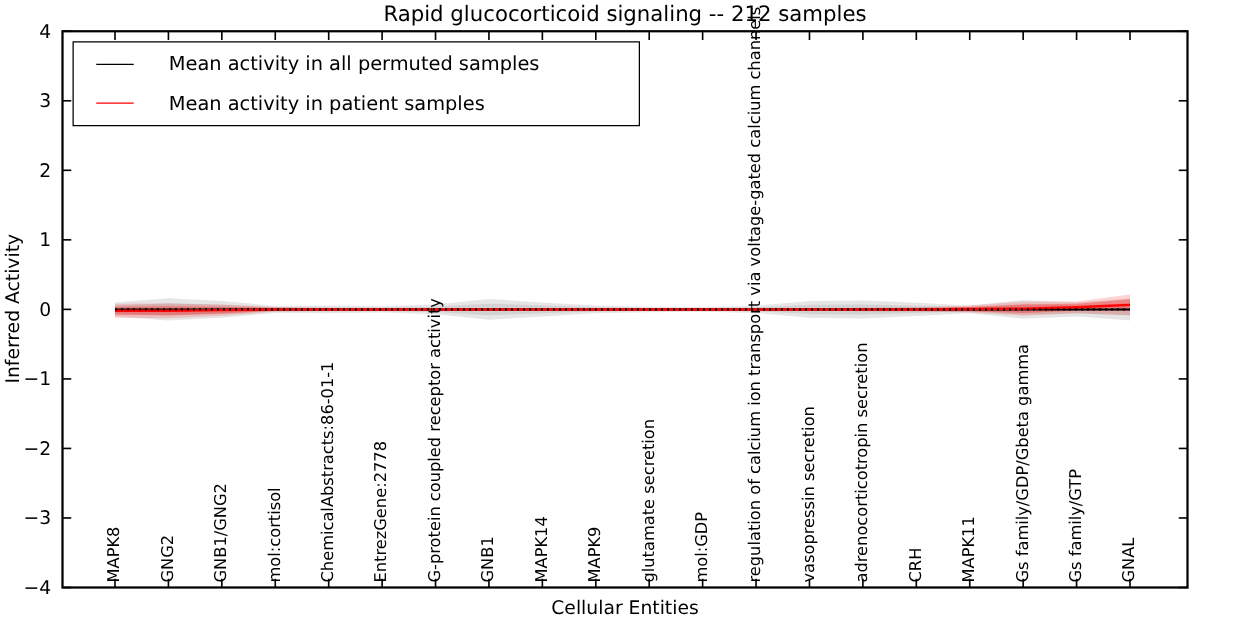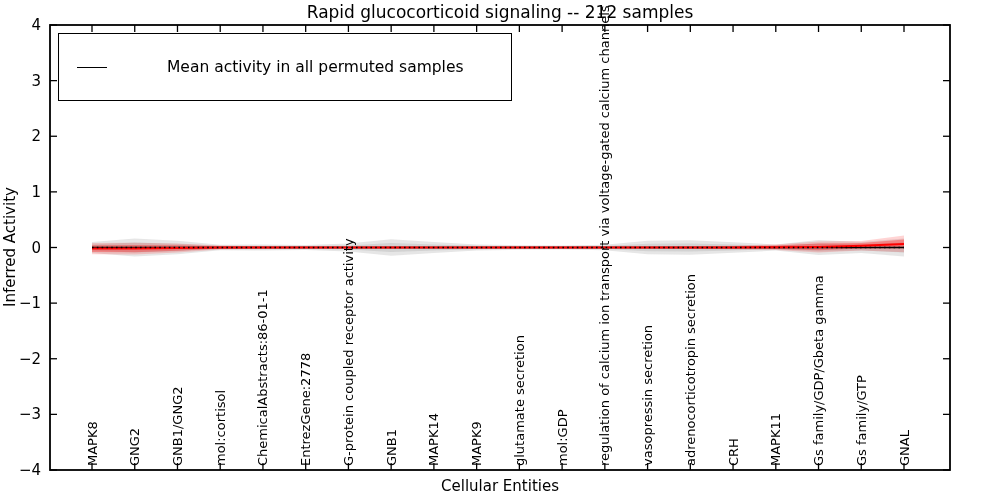--- a/index.html
+++ b/index.html
@@ -8,21 +8,21 @@
   .title{position:absolute;top:2px;left:0;width:1000px;text-align:center;
          font-size:17px;color:#000;z-index:1;}
   .xlabel{position:absolute;top:477px;left:0;width:1000px;text-align:center;
           font-size:15px;color:#000;z-index:1;}
   .ylabel{position:absolute;left:10px;top:247px;transform:translate(-50%,-50%) rotate(-90deg);
           white-space:nowrap;font-size:15px;color:#000;z-index:1;}
   svg#plot{position:absolute;left:0;top:0;z-index:2;overflow:hidden;}
   .legend{position:absolute;left:58px;top:33px;width:452px;height:66px;background:#fff;
           border:1.6px solid #000;z-index:3;display:flex;flex-direction:column;
           justify-content:space-evenly;}
-  .legend-row{display:flex;align-items:center;height:28px;gap:32px;}
+  .legend-row{display:flex;align-items:center;height:28px;}
   .legend-swatch{width:30px;height:0;border-top-style:solid;border-top-width:1.8px;
                  margin-left:18px;margin-right:28px;flex:0 0 auto;}
   .legend-label{font-size:15.5px;color:#000;white-space:nowrap;}
 </style>
 </head>
 <body>
 
 <div class="figure">
 
   <div class="title">Rapid glucocorticoid signaling -- 212 samples</div>
@@ -125,17 +125,21 @@
       <text x="818.5263157894736" y="466" text-anchor="start" dominant-baseline="central" font-size="13" fill="#000" transform="rotate(-90 818.5263157894736 466)">Gs family/GDP/Gbeta gamma</text>
       <text x="861.2631578947369" y="466" text-anchor="start" dominant-baseline="central" font-size="13" fill="#000" transform="rotate(-90 861.2631578947369 466)">Gs family/GTP</text>
       <text x="904" y="466" text-anchor="start" dominant-baseline="central" font-size="13" fill="#000" transform="rotate(-90 904 466)">GNAL</text>
     </svg>
 
   <div class="legend">
     <div class="legend-row">
       <span class="legend-swatch" style="border-top-color: rgb(0, 0, 0);"></span>
       <span class="legend-label">Mean activity in all permuted samples</span>
     </div>
+    <div class="legend-row">
+      <span class="legend-swatch" style="border-top-color: rgb(255, 0, 0);"></span>
+      <span class="legend-label">Mean activity in patient samples</span>
+    </div>
   </div>
 
   <div class="xlabel">Cellular Entities</div>
 
 </div>
 
 </body></html>

